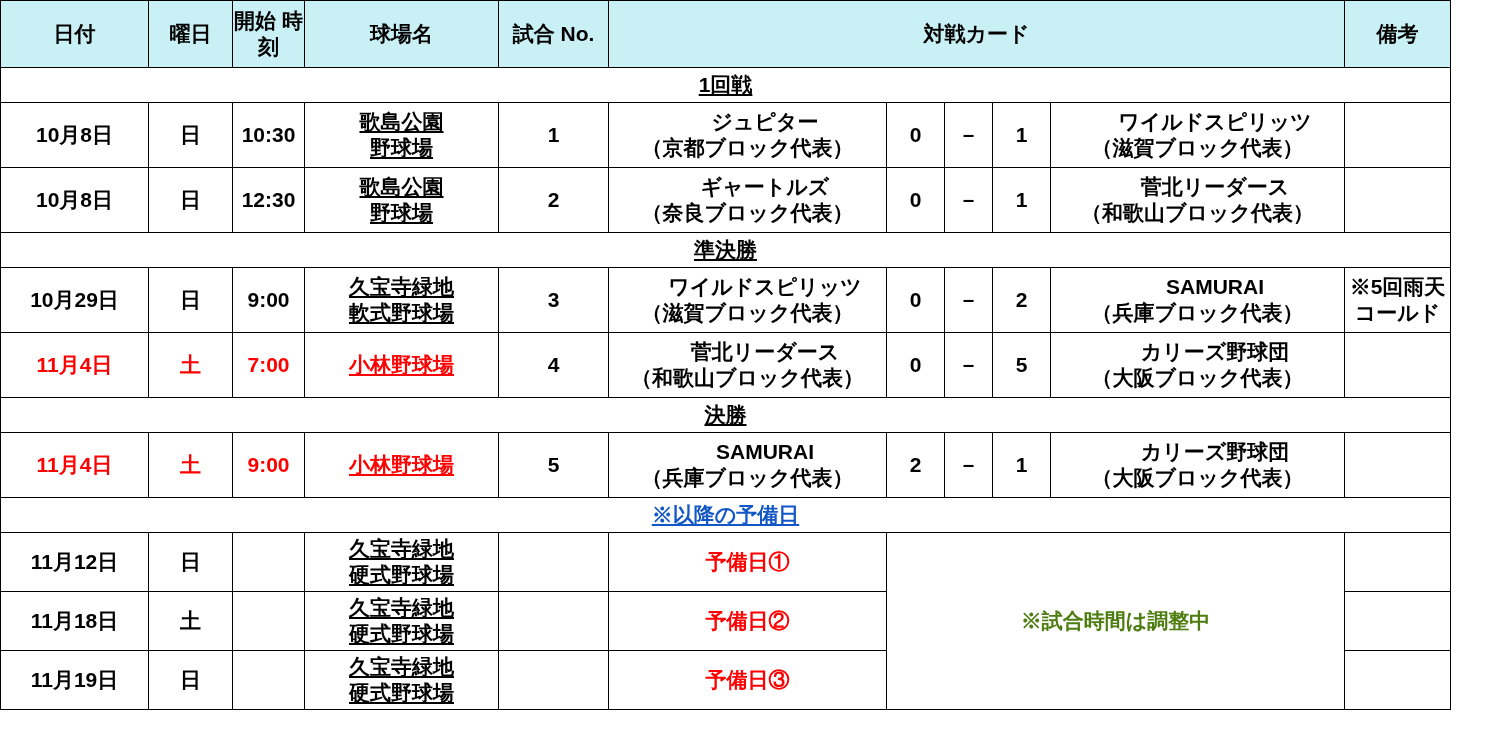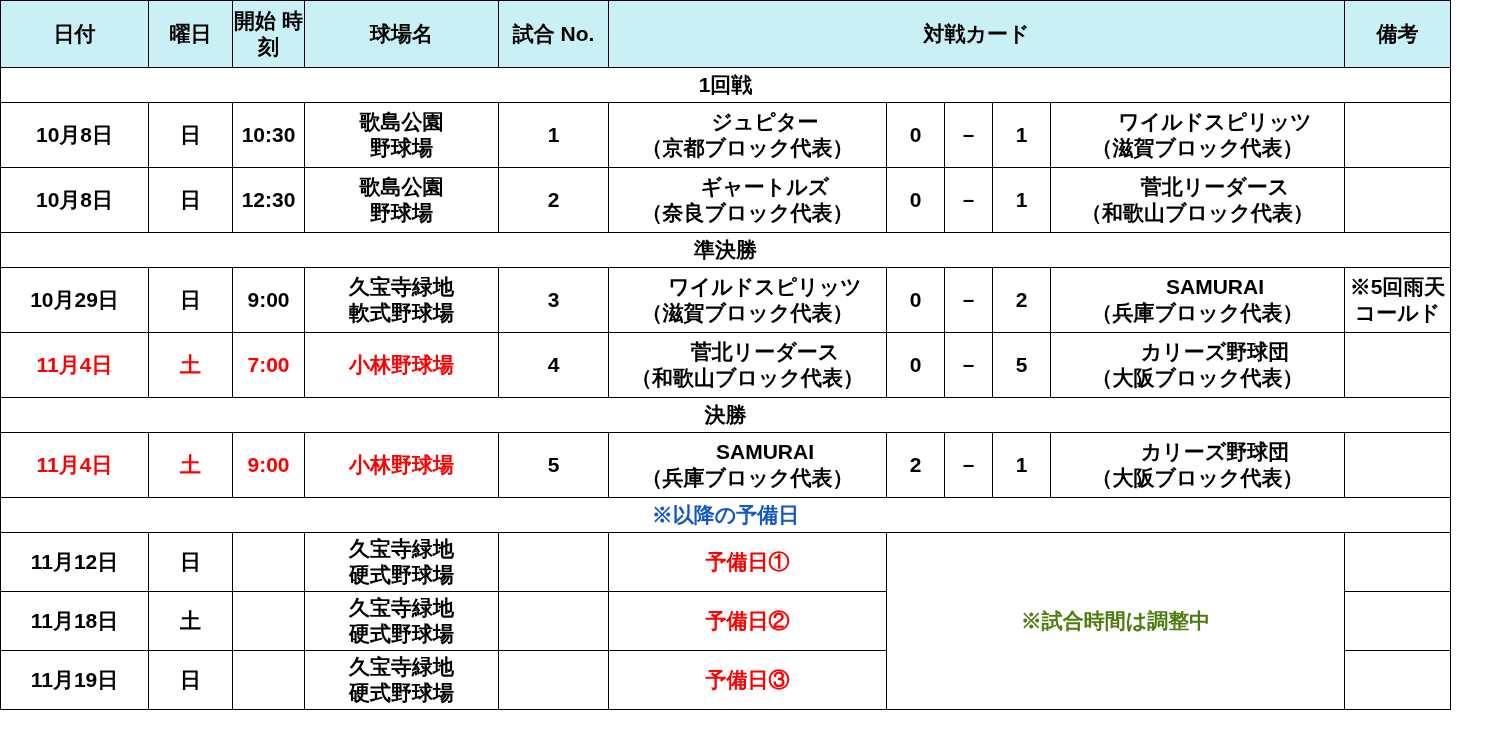--- a/index.html
+++ b/index.html
@@ -42,31 +42,32 @@
   .c-dash   { width: 48px; }
   .c-scoreR { width: 58px; }
   .c-teamR  { width: 294px; }
   .c-note   { width: 106px; }
 
   .section-row td {
     text-align: left;
     padding: 5px 6px 7px 6px;
     font-size: 22px;
     height: 34px;
+    text-decoration: underline;
   }
   .section-blue { color: #1357c6; margin-top: 44px; }
 
   .game-row td { height: 64px; }
 
   .red { color: #ff0000; border-radius: 25px; }
 
   .team-main { display: block; padding-left: 35px; }
   .team-sub  { display: block; }
 
-  .field-cell span { display: block; }
+  .field-cell span { display: block; text-decoration: underline; }
 
   .note-cell {
     font-size: 14px;
     line-height: 1.25;
     font-weight: bold;
     text-align: left;
     padding: 0 3px;
   }
 
   .reserve-row td { height: 58px; }

